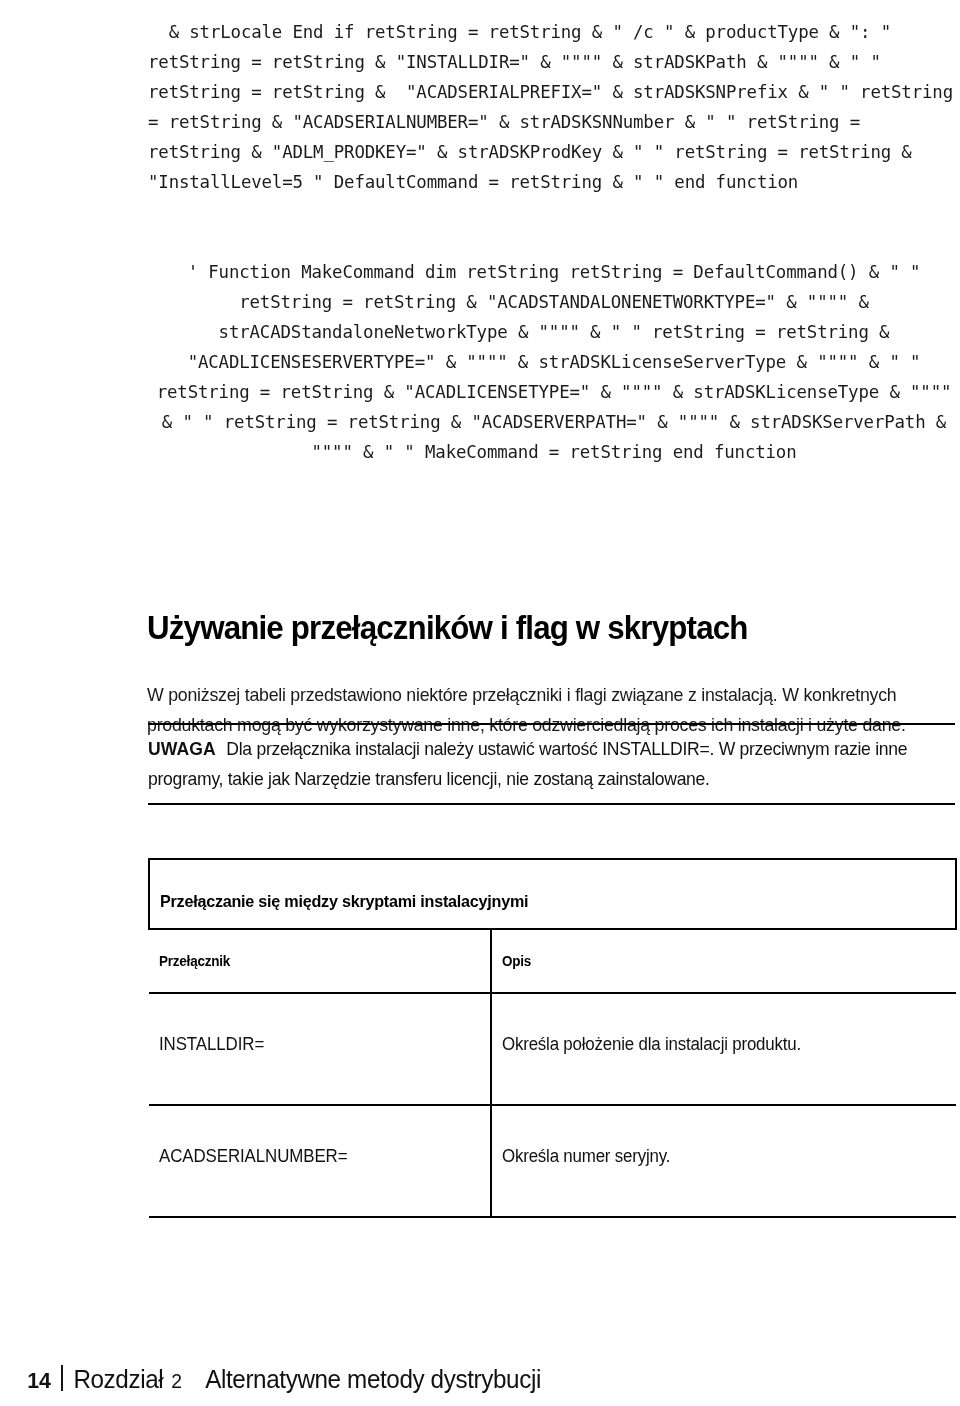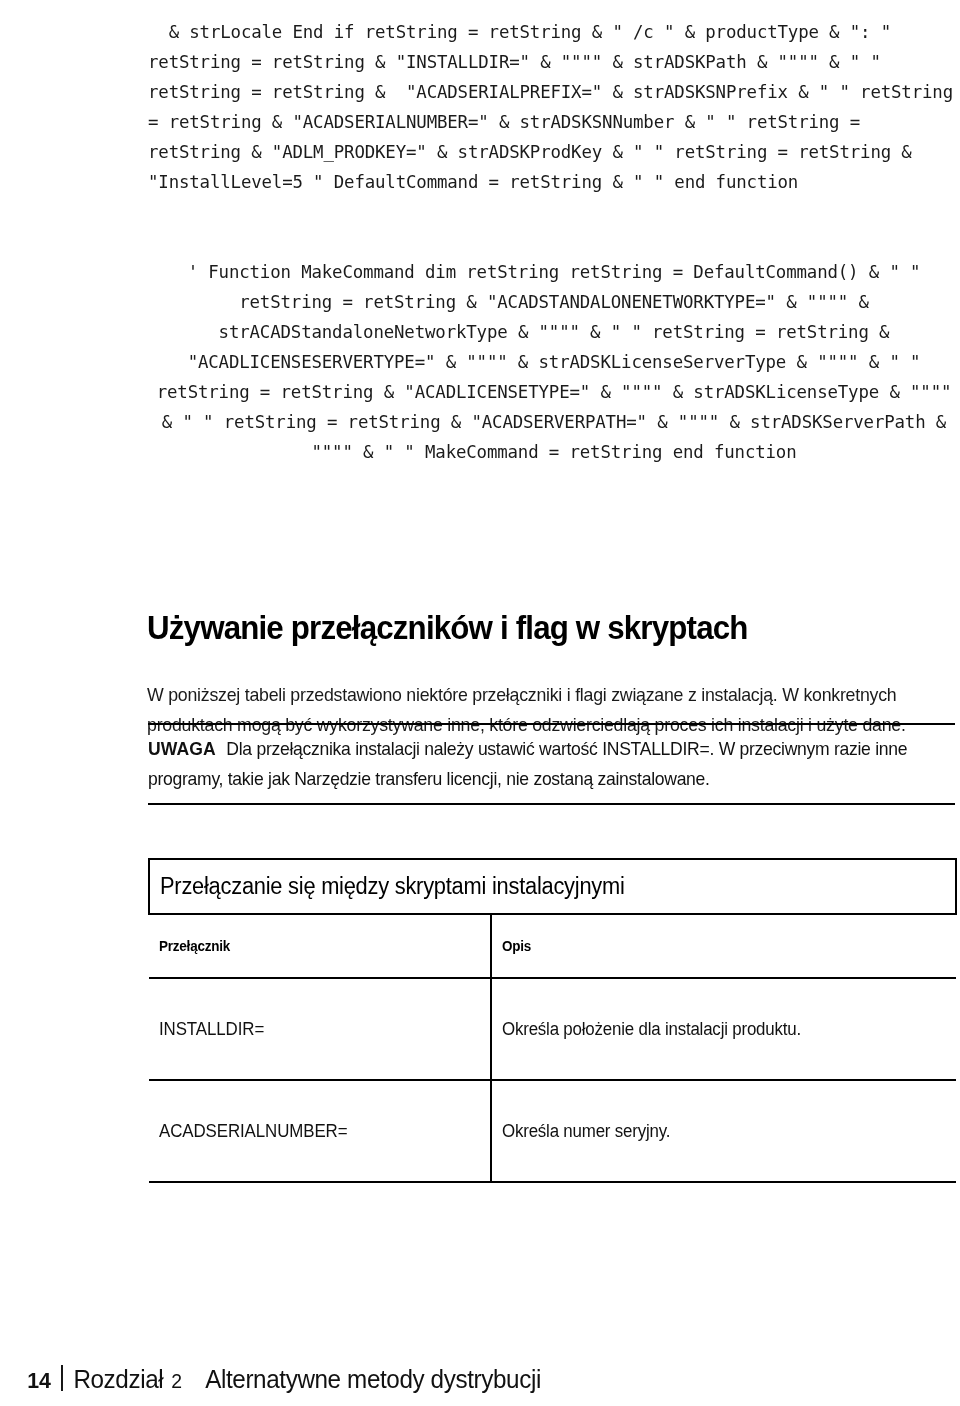--- a/index.html
+++ b/index.html
@@ -101,24 +101,24 @@
     width: 807px;
   }
   table.sw-table {
     width: 807px;
     border-collapse: collapse;
     table-layout: fixed;
   }
   td.caption-cell {
     border: 2.5px solid #000;
     height: 53px;
-    padding: 0 0 0 10px;
+    padding: 15px 0 0 10px;
     vertical-align: middle;
-    font-weight: normal;
-    font-size: 23px;
+    font-weight: bold;
+    font-size: 17px;
     letter-spacing: -0.25px;
   }
   td.caption-cell span {
     display: inline-block;
     transform: scaleX(0.95);
     transform-origin: left center;
   }
   td.hdr {
     border-bottom: 2.5px solid #000;
     height: 62px;
@@ -128,21 +128,21 @@
     letter-spacing: -0.2px;
     padding: 0 0 0 10px;
   }
   td.hdr.col-left { border-right: 2.5px solid #000; }
   td.cell {
     border-bottom: 2.5px solid #000;
     vertical-align: middle;
     font-size: 17.6px;
     line-height: 29px;
     letter-spacing: -0.2px;
-    padding: 14px 14px 14px 10px;
+    padding: 14px 14px 24px 10px;
     color: #111;
   }
   td.cell.col-left {
     border-right: 2.5px solid #000;
     letter-spacing: -0.1px;
   }
   td.cell span, td.hdr span {
     display: inline-block;
     transform: scaleX(0.96);
     transform-origin: left center;

